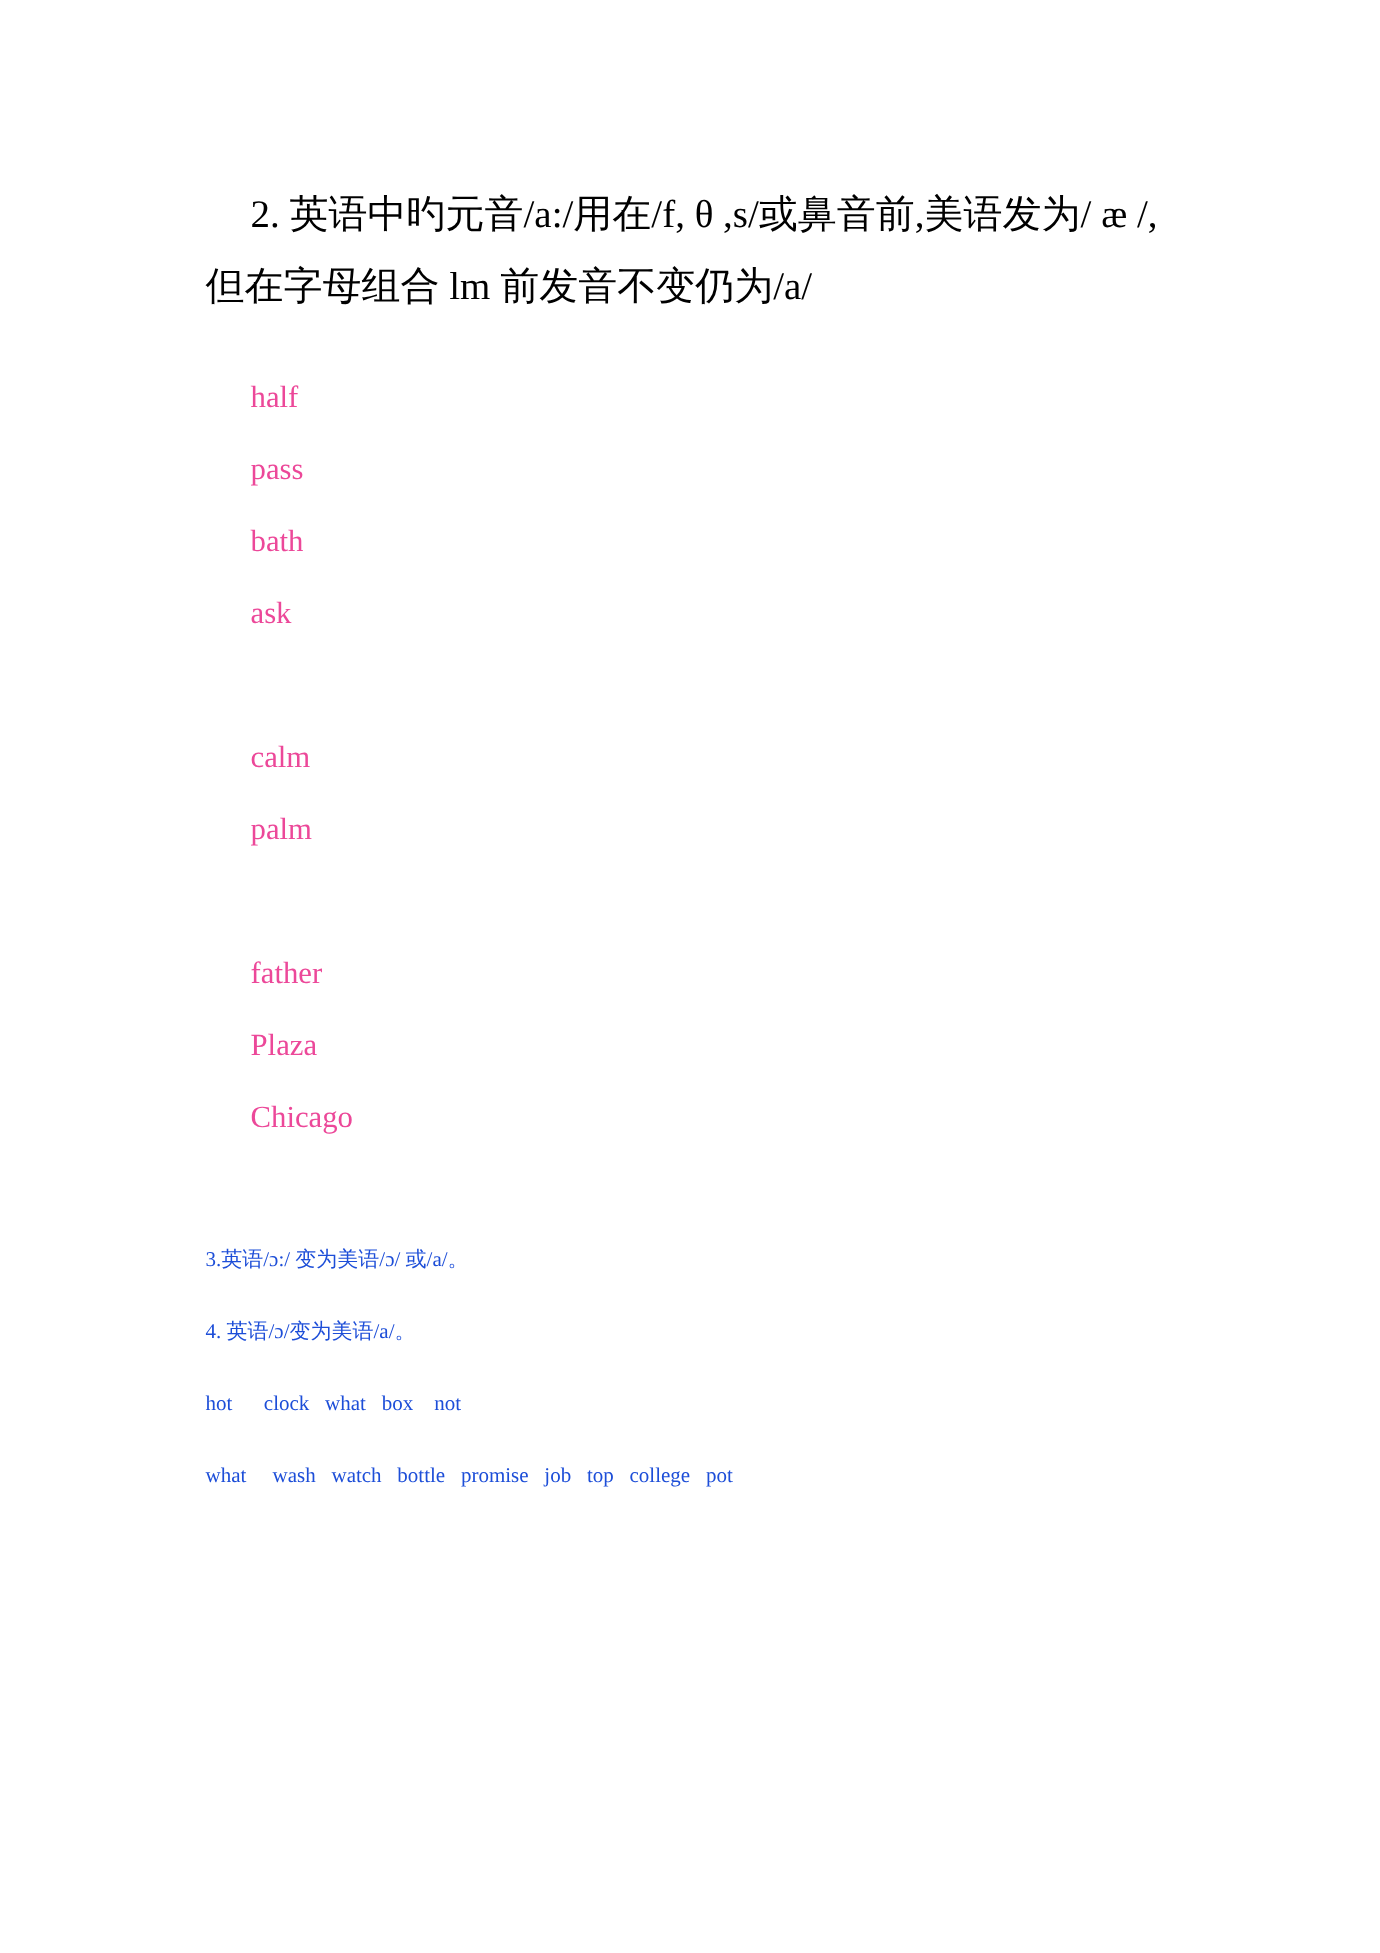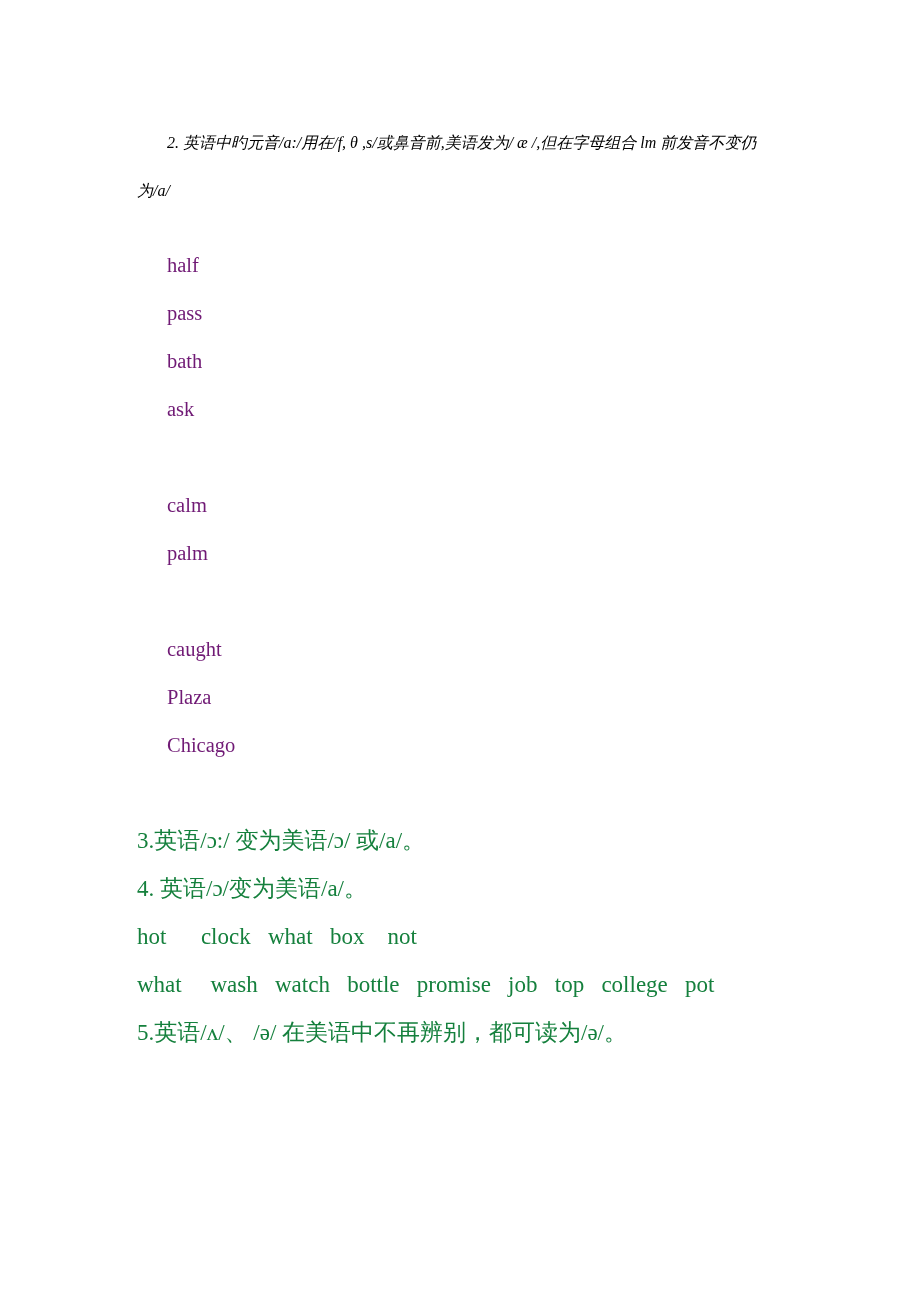--- a/index.html
+++ b/index.html
@@ -26,43 +26,42 @@
   
   .content {
     position: absolute;
     left: 137px;
     top: 119px;
     width: 660px;
   }
 
   
   .line {
-    font-size: 23px;
+    font-size: 14px;
     line-height: 48px;
     white-space: pre;
-    color: #15803d;
+    color: #1d4ed8;
   }
 
   
   .para {
-    font-size: 16px;
+    font-size: 26px;
     line-height: 48px;
     color: #000000;
     text-indent: 30px;
     width: 650px;
-    font-style: italic;
   }
 
   
   .word-line {
     font-size: 20.5px;
     line-height: 48px;
     padding-left: 30px;
     white-space: pre;
-    color: #701a75;
+    color: #ec4899;
   }
 
   
   .spacer {
     height: 48px;
     line-height: 48px;
     font-size: 20.5px;
   }
   .gap-2 { height: 26px; }
 
@@ -85,31 +84,30 @@
     <div class="word-line">bath</div>
     <div class="word-line">ask</div>
 
     <div class="spacer"></div>
 
     <div class="word-line">calm</div>
     <div class="word-line">palm</div>
 
     <div class="spacer"></div>
 
-    <div class="word-line">caught</div>
+    <div class="word-line">father</div>
     <div class="word-line">Plaza</div>
     <div class="word-line">Chicago</div>
 
     <div class="spacer"></div>
 
     <div class="line cjk">3.英语/ɔ:/ 变为美语/ɔ/ 或/a/。</div>
 
 
 
     <div class="line cjk">4. 英语/ɔ/变为美语/a/。</div>
 
     <div class="line">hot      clock   what   box    not</div>
     <div class="line">what     wash   watch   bottle   promise   job   top   college   pot</div>
 
-    <div class="line cjk">5.英语/ʌ/、 /ə/ 在美语中不再辨别，都可读为/ə/。</div>
 
   </div>
 </div>
 
 </body></html>

